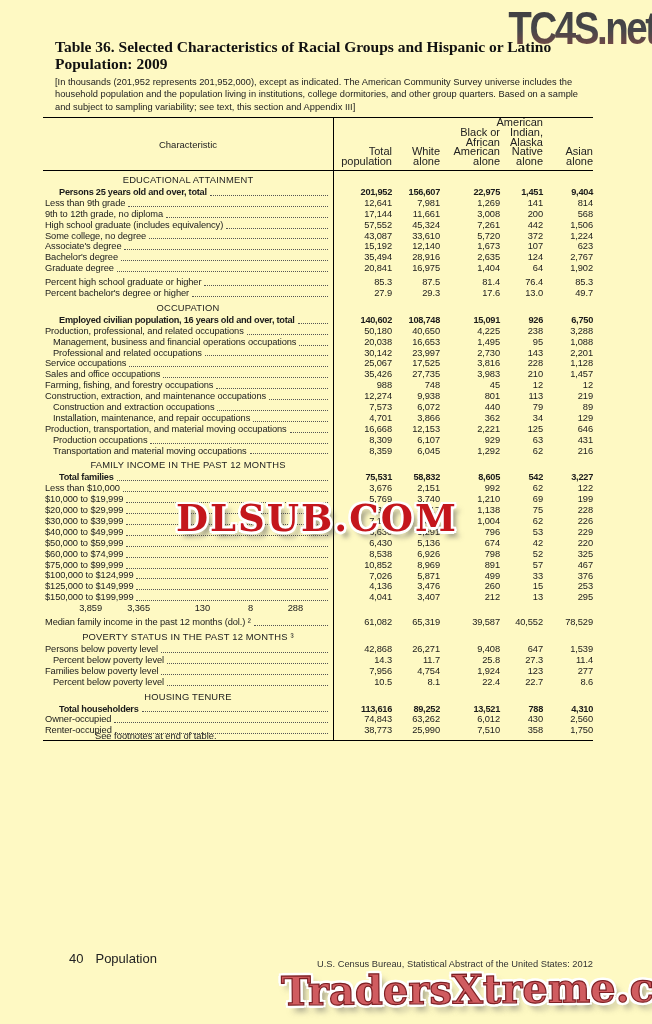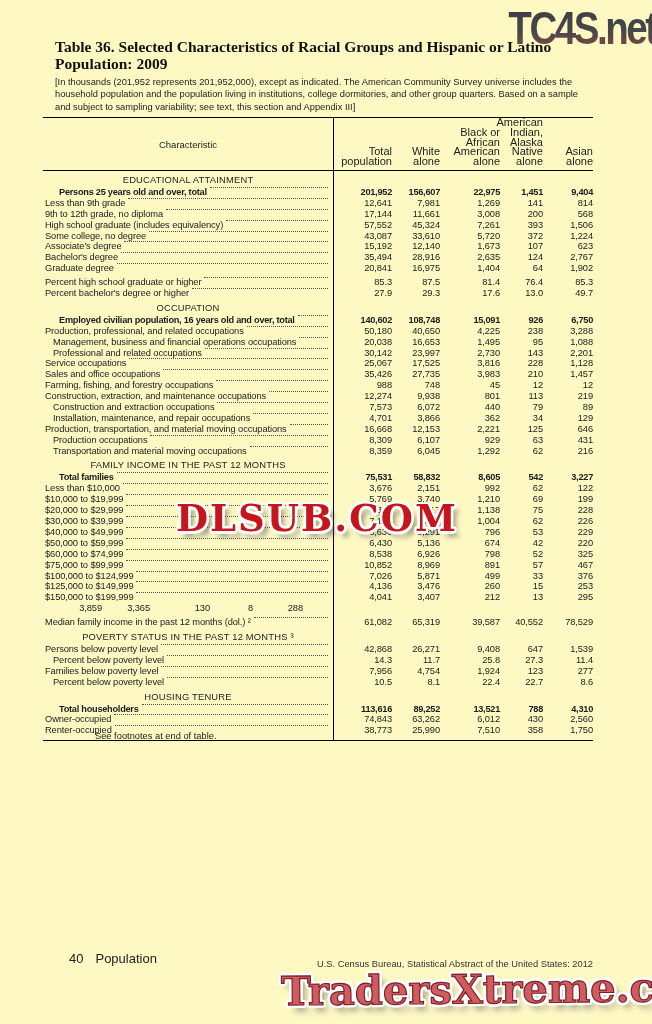--- a/index.html
+++ b/index.html
@@ -19,21 +19,21 @@
           font-size:9.5px;color:#222;}
   .t-colhead{display:flex;align-items:flex-end;justify-content:flex-end;text-align:right;
              font-size:11px;line-height:9.8px;padding-bottom:3px;white-space:pre-line;
              box-sizing:border-box;color:#222;}
   .c0{width:59px;} .c1{width:48px;} .c2{width:60px;} .c3{width:43px;} .c4{width:50px;}
   .t-body{padding-bottom:4px;}
   .sect{width:290px;text-align:center;font-size:9.4px;padding:3px 0 2px;letter-spacing:.2px;color:#222;}
   .row{display:flex;height:10.9px;line-height:10.9px;font-size:9.3px;letter-spacing:-.1px;}
   .row.gap{margin-top:3px;}
   .row.bold{font-weight:bold;letter-spacing:-.25px;font-size:9.2px;}
-  .lbl{width:290px;display:flex;align-items:flex-start;overflow:hidden;box-sizing:border-box;
+  .lbl{width:290px;display:flex;align-items:flex-end;overflow:hidden;box-sizing:border-box;
        padding-right:3px;white-space:nowrap;}
   .ind0 .lbl-text{margin-left:2px;} .ind1 .lbl-text{margin-left:10px;} .ind2 .lbl-text{margin-left:16px;}
   .leader{flex:1;min-width:4px;border-bottom:1.3px dotted #555;margin:0 2px 2px 3px;}
   .num{text-align:right;box-sizing:border-box;}
   .footnote{position:absolute;left:95px;top:731px;font-size:9.3px;color:#222;}
   
   .pagefoot{position:absolute;left:55px;top:951px;font-size:13px;color:#222;margin-left:14px;}
   .pagefoot .num-lbl{margin-right:12px;}
   .source{position:absolute;left:43px;top:959px;width:550px;text-align:right;
           font-size:9.3px;color:#333;}
@@ -127,21 +127,21 @@
           <div class="num c4">568</div>
         </div>
         <div class="row">
           <div class="lbl ind0">
             <span class="lbl-text">High school graduate (includes equivalency)</span>
             <span class="leader"></span>
           </div>
           <div class="num c0">57,552</div>
           <div class="num c1">45,324</div>
           <div class="num c2">7,261</div>
-          <div class="num c3">393</div>
+          <div class="num c3">442</div>
           <div class="num c4">1,506</div>
         </div>
         <div class="row">
           <div class="lbl ind0">
             <span class="lbl-text">Some college, no degree</span>
             <span class="leader"></span>
           </div>
           <div class="num c0">43,087</div>
           <div class="num c1">33,610</div>
           <div class="num c2">5,720</div>

